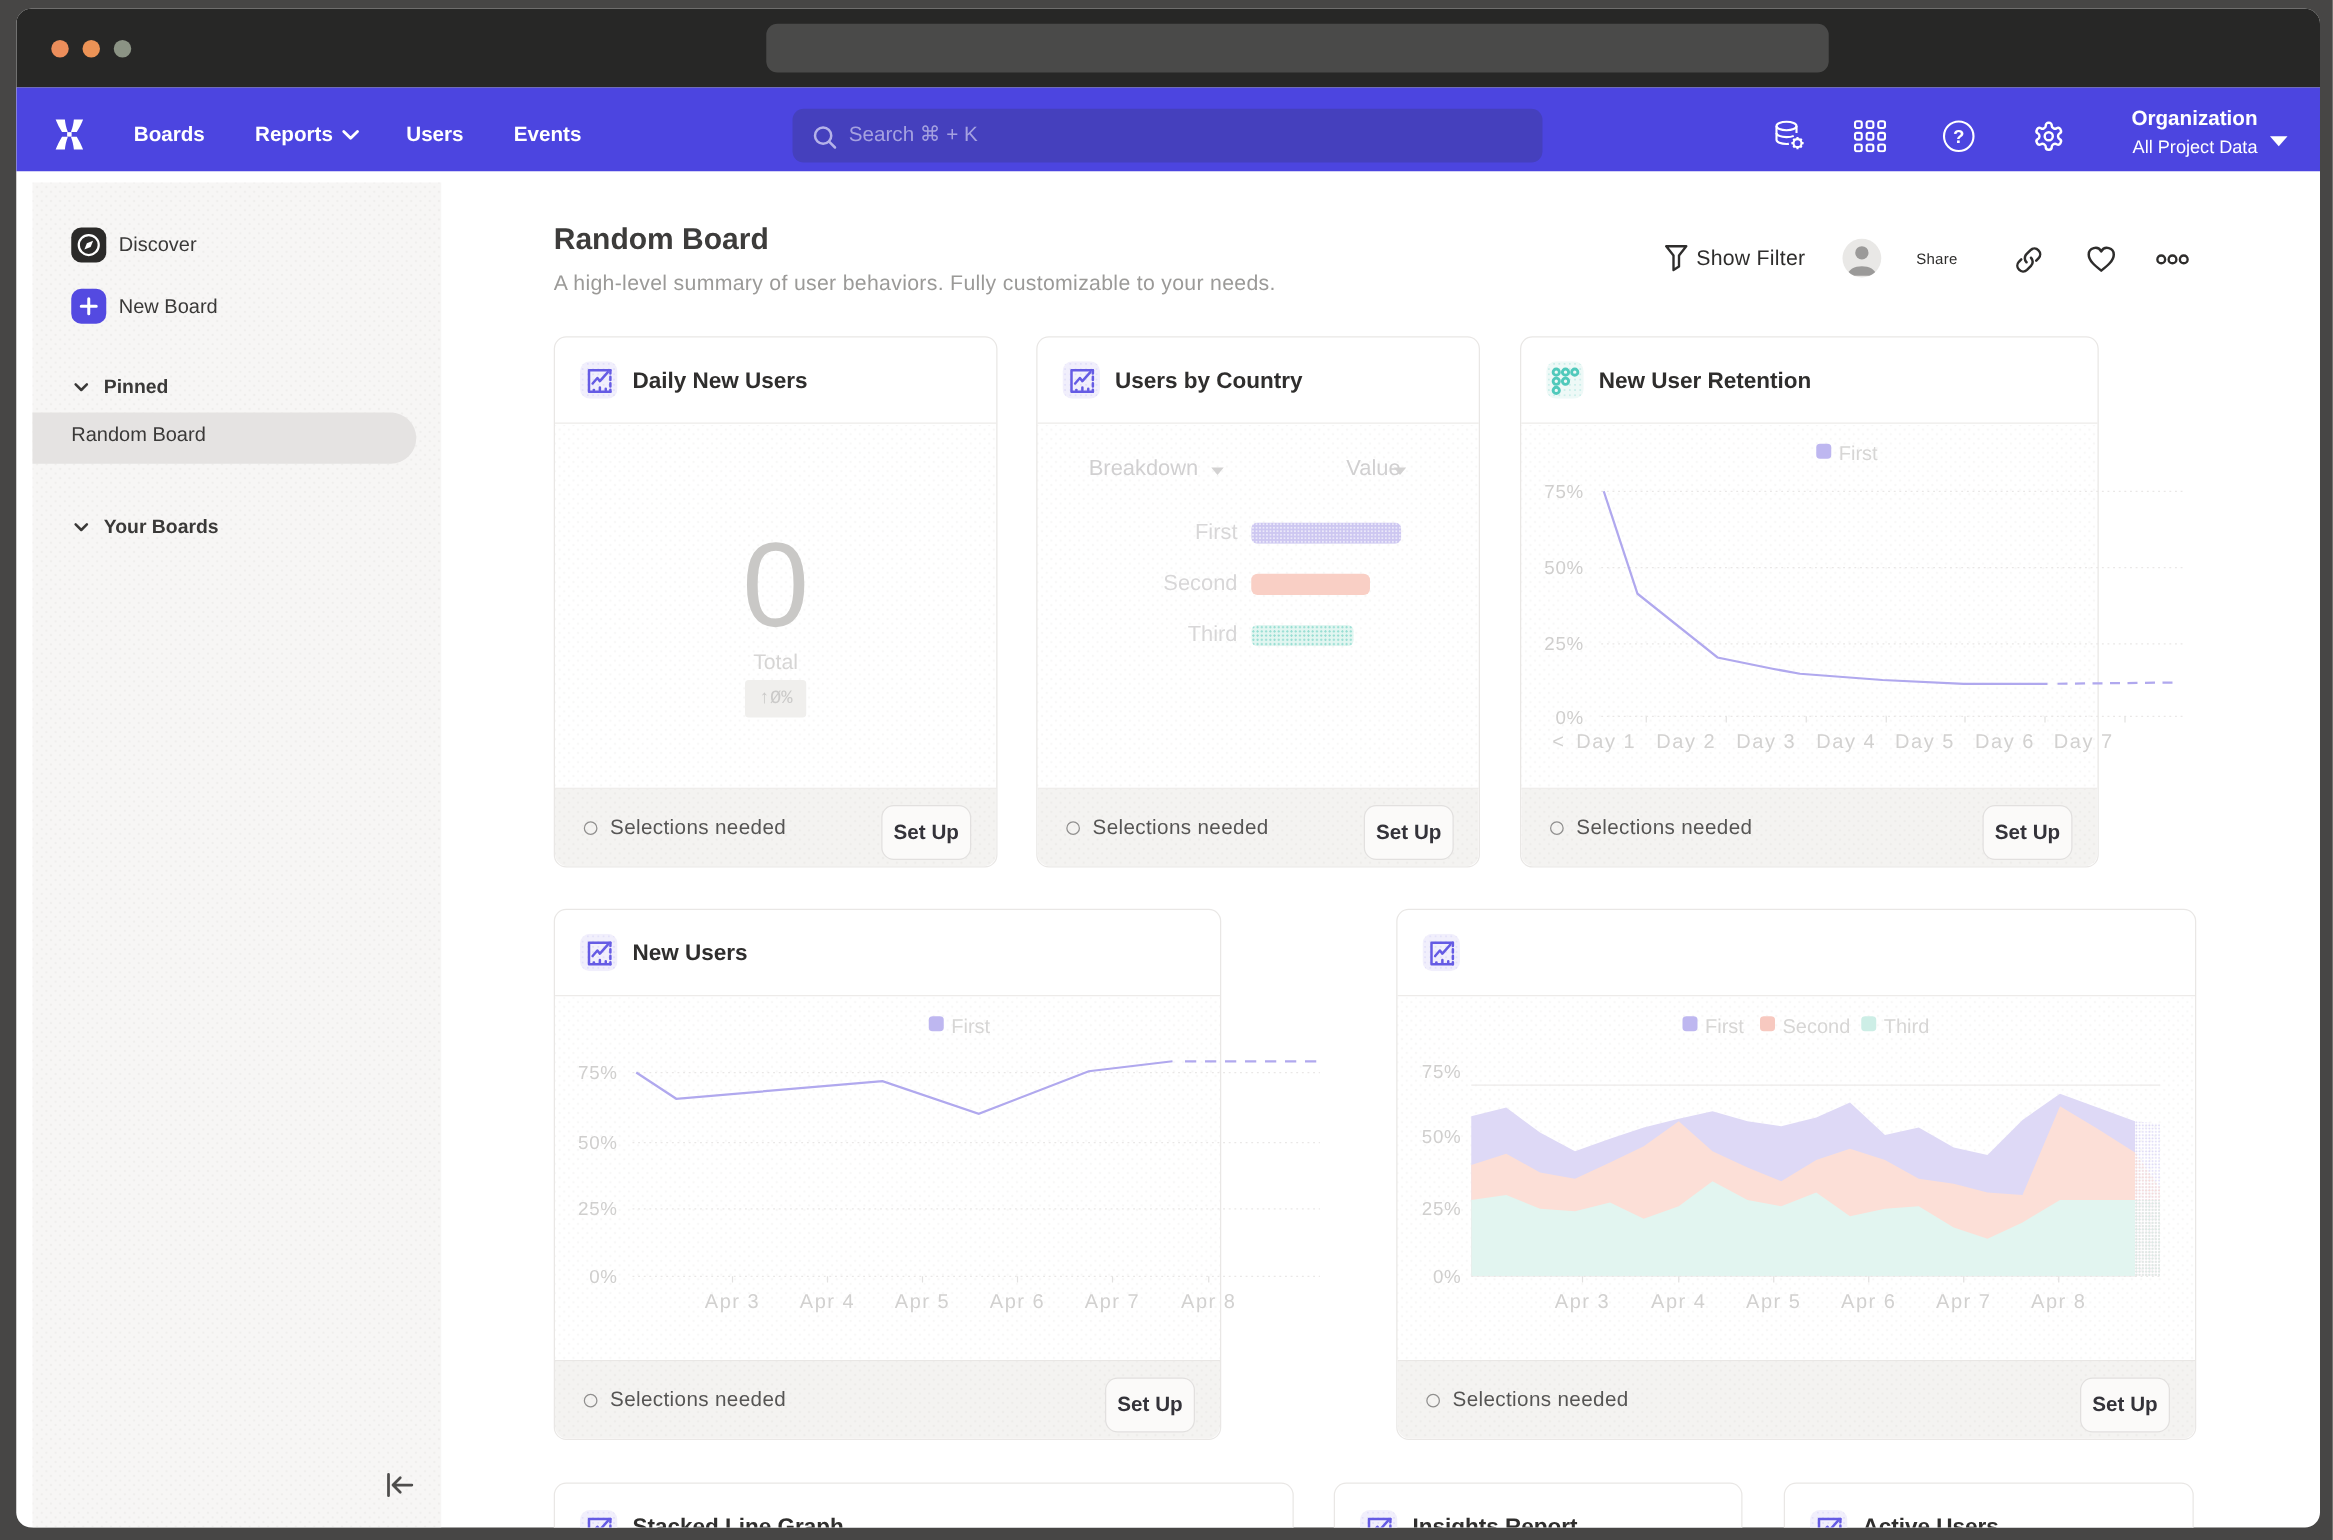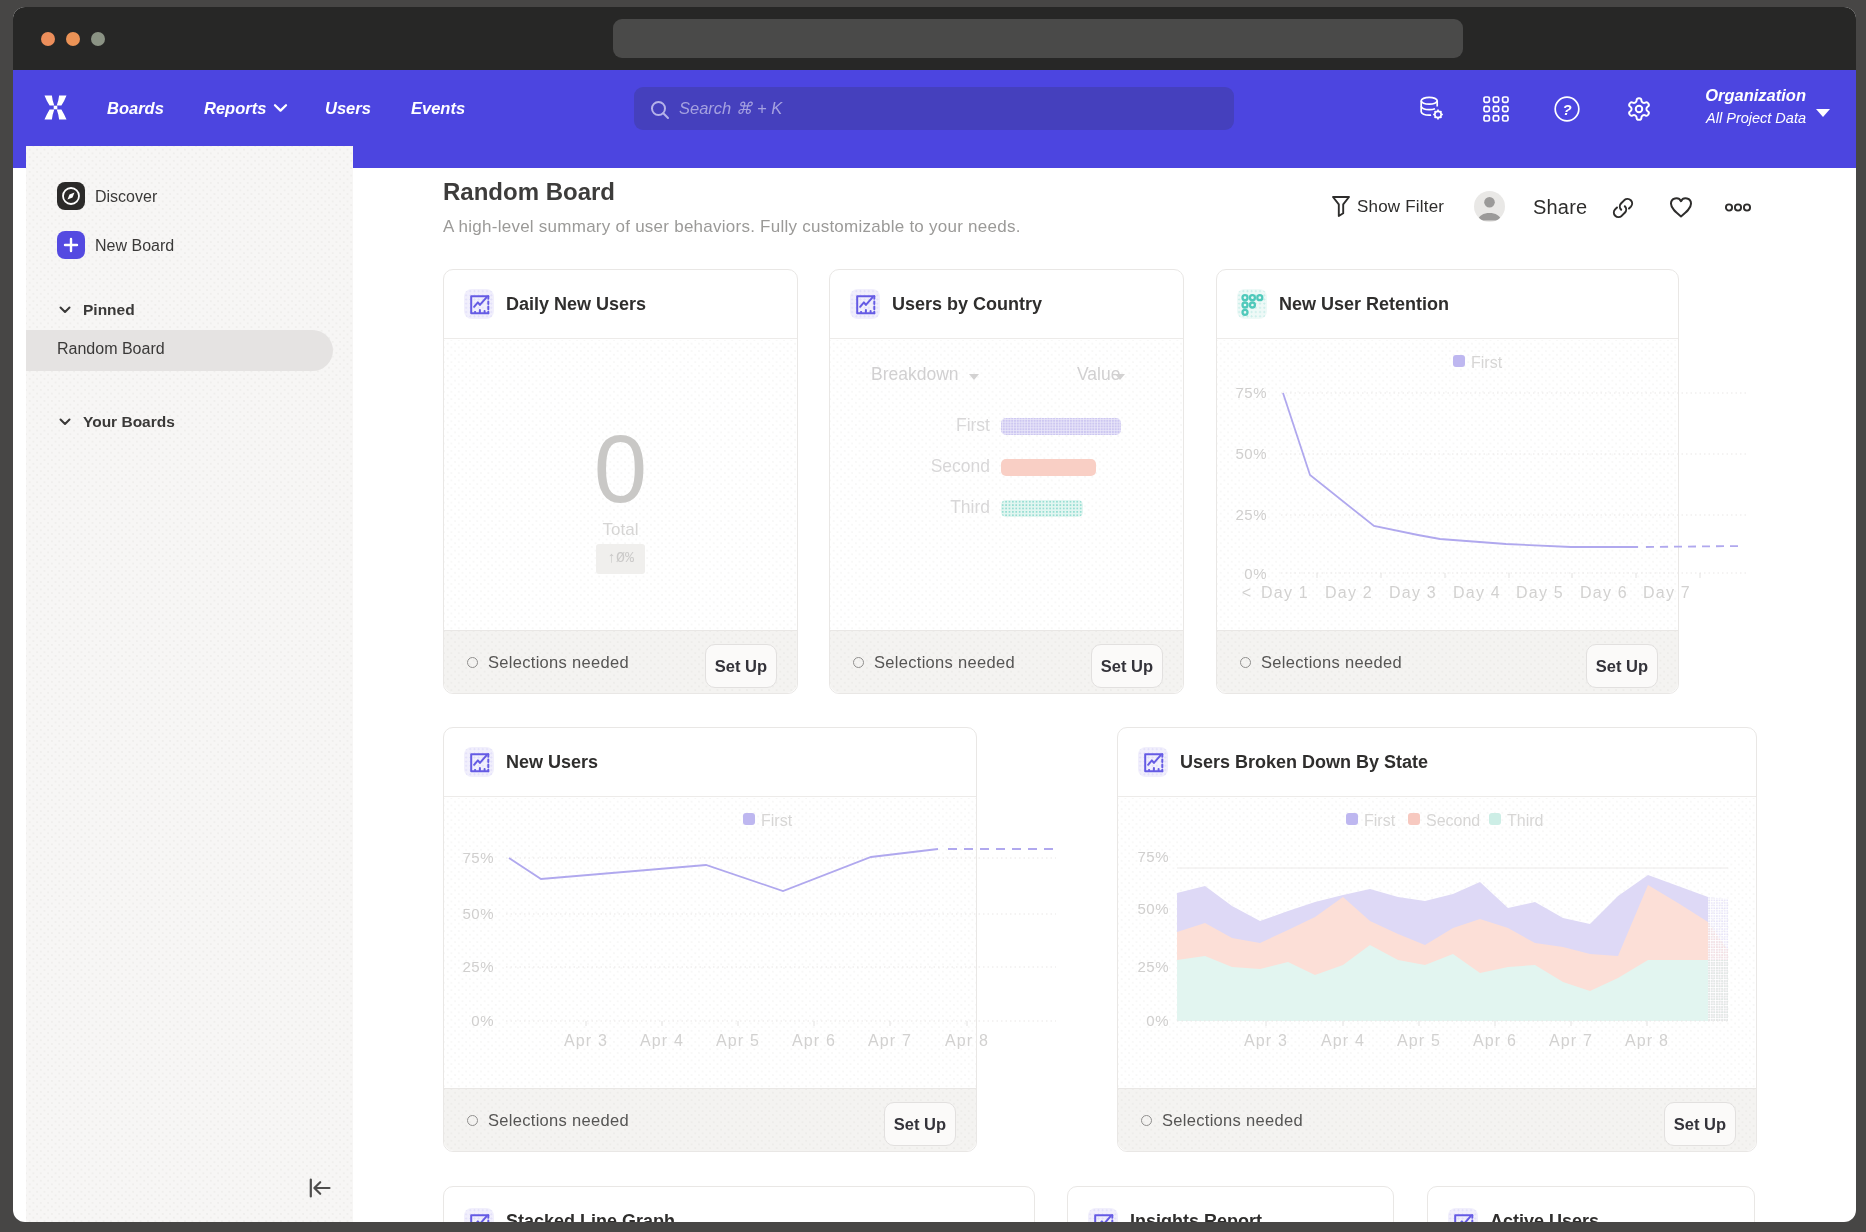--- a/index.html
+++ b/index.html
@@ -1,20 +1,20 @@
 <!DOCTYPE html>
 <html><head><meta charset="utf-8"><style>
 *{margin:0;padding:0;box-sizing:border-box;}
 html,body{width:1866px;height:1232px;background:#474645;font-family:"Liberation Sans",sans-serif;overflow:hidden;}
 .abs{position:absolute;}
 .window{position:absolute;left:13px;top:7px;width:1843px;height:1215px;border-radius:12px;background:#fff;overflow:hidden;}
 .titlebar{position:absolute;left:0;top:0;width:100%;height:63px;background:#272726;}
 .dot{position:absolute;width:14px;height:14px;border-radius:50%;top:25px;}
 .urlpill{position:absolute;left:600px;top:12px;width:850px;height:39px;border-radius:9px;background:#4a4a49;}
-.nav{position:absolute;left:0;top:63px;width:100%;height:98px;background:#4c45e0;font-style:italic;}
+.nav{position:absolute;left:0;top:63px;width:100%;height:67px;background:#4c45e0;}
 .navitem{position:absolute;top:0;height:76px;line-height:76px;color:#fff;font-size:16.5px;font-weight:700;}
 .searchpill{position:absolute;left:621px;width:600px;height:43px;border-radius:9px;background:#4540bd;top:17px;}
 .sidebar{position:absolute;left:13px;top:139px;width:327px;bottom:0;background:#f7f6f5;background-image:radial-gradient(rgba(110,105,95,0.06) 1px,transparent 1.2px),radial-gradient(rgba(110,105,95,0.06) 1px,transparent 1.2px);background-size:7.4px 7.4px;background-position:0 0,3.7px 3.7px;}
 .sideicon{position:absolute;left:31px;width:28px;height:28px;border-radius:8px;}
 .sidelabel{position:absolute;left:69px;font-size:16px;color:#3a3938;}
 .seclabel{position:absolute;left:57px;font-size:15.5px;color:#3a3938;font-weight:700;}
 .selpill{position:absolute;left:0;top:323px;width:307px;height:41px;border-radius:0 21px 21px 0;background:#e5e3e2;}
 .card{position:absolute;background:#fff;border:1px solid #e9e7e5;border-radius:10px;}
 .chead{position:absolute;left:0;top:0;right:0;height:69px;border-bottom:1px solid #edebe9;}
 .ctitle{position:absolute;left:62px;top:0;height:69px;line-height:69px;font-size:18px;font-weight:700;color:#2f2e2d;white-space:nowrap;}
@@ -133,21 +133,21 @@
   <svg class="abs" style="left:1318px;top:188px;" width="22" height="24" viewBox="0 0 22 24" fill="none" stroke="#2e2d2c" stroke-width="1.9" stroke-linejoin="round">
     <path d="M2 2 H18 L12.2 9.4 V18.2 L7.8 21 V9.4 Z"></path>
   </svg>
   <div class="abs" style="left:1344px;top:188px;font-size:17px;letter-spacing:0.2px;color:#2e2d2c;line-height:24px;">Show Filter</div>
   <div class="abs" style="left:1461px;top:184px;width:31px;height:31px;border-radius:50%;background:#e9e8e6;overflow:hidden;">
     <svg width="31" height="31" viewBox="0 0 31 31">
         <circle cx="15.5" cy="11.2" r="5.3" fill="#9b9a99"></circle>
         <path d="M4.2 29.5 C4.2 19.5 26.8 19.5 26.8 29.5 Z" fill="#9b9a99"></path>
       </svg>
   </div>
-  <div class="abs" style="left:1520px;top:188px;font-size:20px;letter-spacing:0.2px;color:#2e2d2c;line-height:24px;">Share</div>
+  <div class="abs" style="left:1520px;top:188px;font-size:12px;letter-spacing:0.2px;color:#2e2d2c;line-height:24px;">Share</div>
   <svg class="abs" style="left:1598px;top:189px;" width="24" height="24" viewBox="0 0 24 24" fill="none" stroke="#2e2d2c" stroke-width="2" stroke-linecap="round">
     <path d="M10.2 13.8 a4.6 4.6 0 0 1 0-6.5 l3.2-3.2 a4.6 4.6 0 0 1 6.5 6.5 l-1.9 1.9"></path>
     <path d="M13.8 10.2 a4.6 4.6 0 0 1 0 6.5 l-3.2 3.2 a4.6 4.6 0 0 1-6.5-6.5 l1.9-1.9"></path>
   </svg>
   <svg class="abs" style="left:1656px;top:189px;" width="24" height="23" viewBox="0 0 24 23" fill="none" stroke="#2e2d2c" stroke-width="2">
     <path d="M12 20.5 C7 16.5 2 12.5 2 7.8 A5.3 5.3 0 0 1 12 5.2 A5.3 5.3 0 0 1 22 7.8 C22 12.5 17 16.5 12 20.5 Z" stroke-linejoin="round"></path>
   </svg>
   <svg class="abs" style="left:1710px;top:194px;" width="46" height="13" viewBox="0 0 46 13" fill="none" stroke="#2e2d2c" stroke-width="1.9">
     <circle cx="6" cy="6.5" r="3.1"></circle>
       <circle cx="15" cy="6.5" r="3.1"></circle>
@@ -319,21 +319,20 @@
   <div class="card" style="left:1104px;top:720px;width:640px;height:425px;">
     <div class="chead">
       <div class="cicon">
         <svg width="30" height="30" viewBox="0 0 30 30" fill="none" stroke="#655be4" stroke-width="2" stroke-linecap="round">
           <path d="M24.3 7.2 H7.2 V24.3 H24.3" stroke-linejoin="round"></path>
           <path d="M24.3 7.2 V24.3" stroke-dasharray="2.6 2.6"></path>
           <polyline points="10.1,17.8 13.9,13.4 15.9,15.9 22.3,8.7" stroke-linejoin="round"></polyline>
           <path d="M11 22.9 H11.2 M15.9 20.9 V23.2 M20.6 21.9 V23.2"></path>
         </svg>
       </div>
-      <div class="ctitle">Users Broken Down By State</div>
     </div>
     <div class="cbody">
       <svg width="638" height="292" viewBox="0 0 638 292">
         <rect x="228" y="15" width="12" height="12" rx="3" fill="#beb7f0"></rect>
         <text x="246" y="28" font-size="16" fill="#d7d6d5">First</text>
         <rect x="290" y="15" width="12" height="12" rx="3" fill="#f7c9c0"></rect>
         <text x="308" y="28" font-size="16" fill="#d7d6d5">Second</text>
         <rect x="371" y="15" width="12" height="12" rx="3" fill="#cdeee6"></rect>
         <text x="389" y="28" font-size="16" fill="#d7d6d5">Third</text>
         <text x="51" y="64" font-size="15" fill="#d0cfce" text-anchor="end" letter-spacing="0.5">75%</text>

